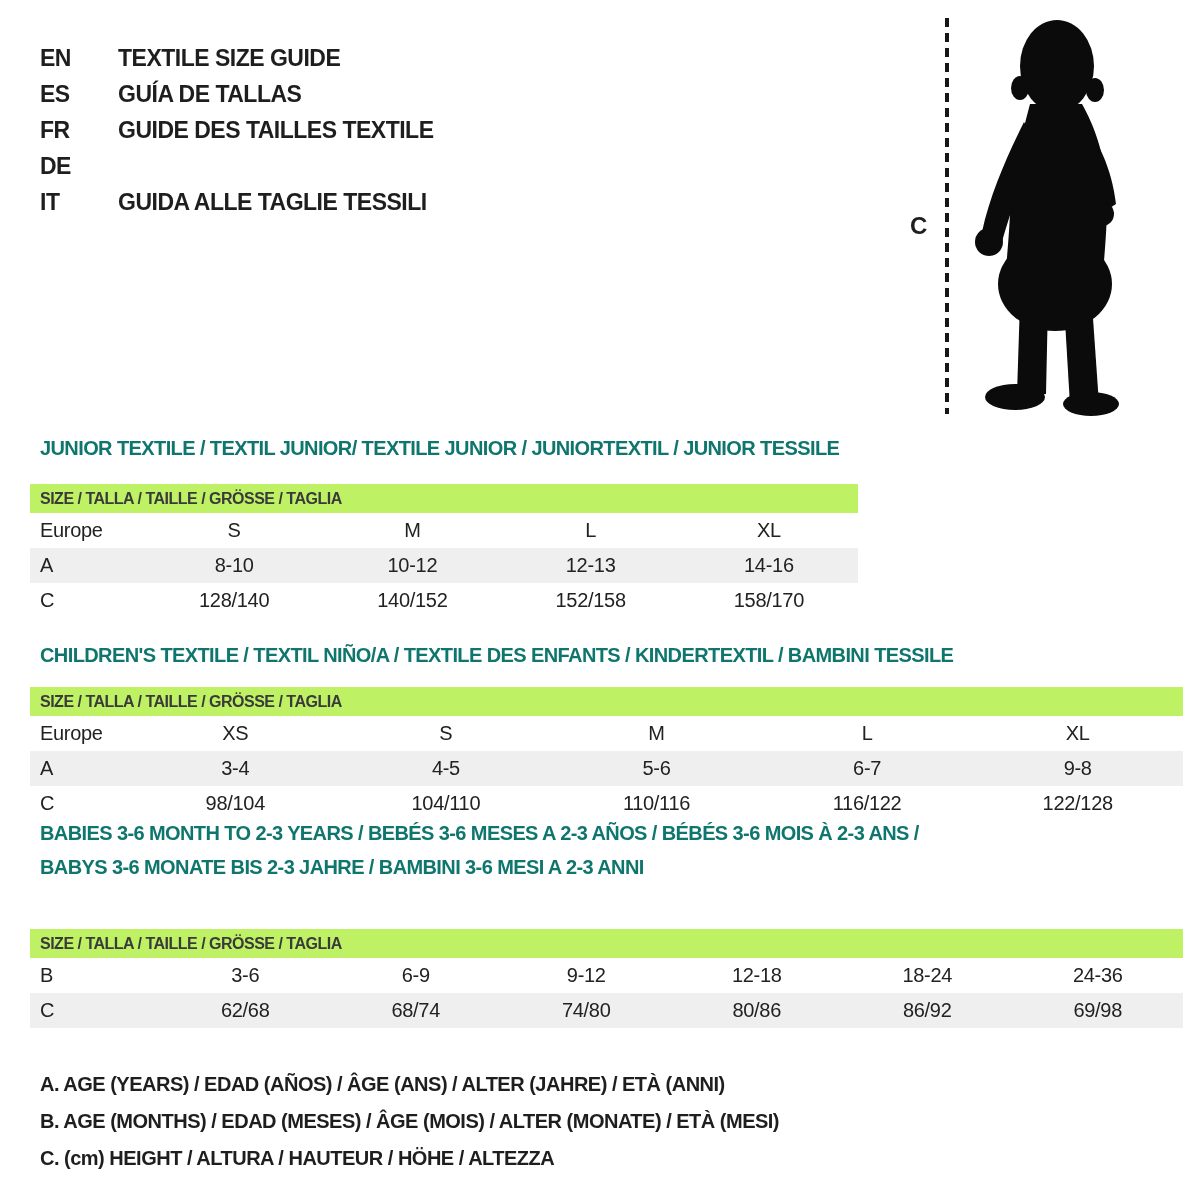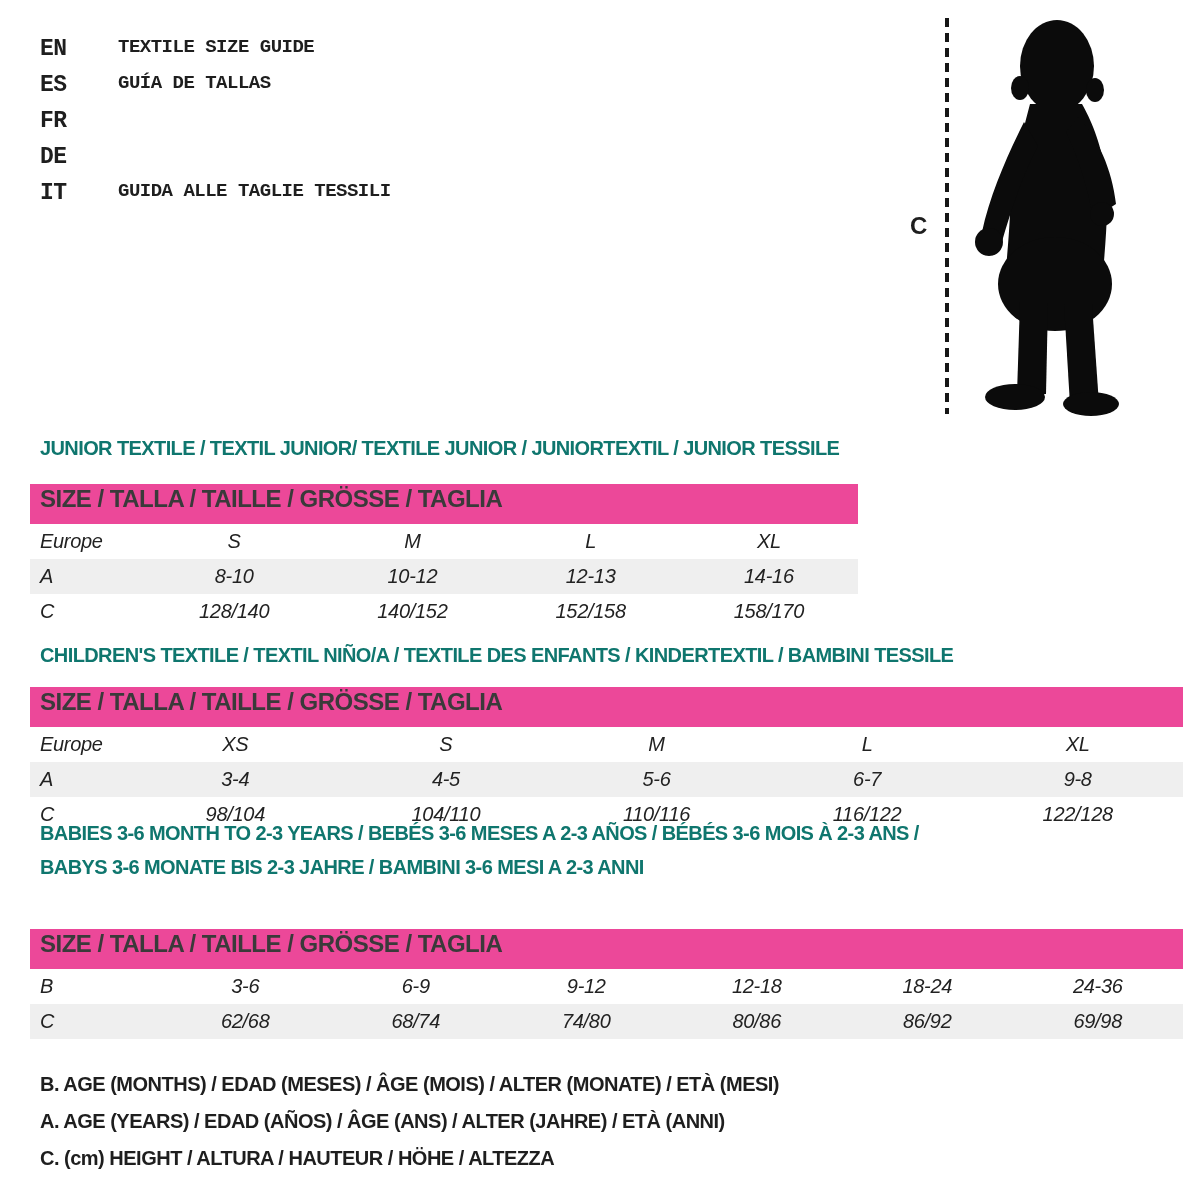--- a/index.html
+++ b/index.html
@@ -4,23 +4,23 @@
 <style>
   html,body { margin:0; padding:0; background:#fff; }
   .canvas {
     position:relative; width:1200px; height:1200px; background:#ffffff;
     font-family:"Liberation Sans","DejaVu Sans",sans-serif; color:#1e1e1e;
     overflow:hidden;
   }
 
   
   .lang-list { position:absolute; left:40px; top:36px; }
-  .lang-row { display:flex; height:36px; align-items:flex-start;font-family:Liberation Mono, monospace; }
+  .lang-row { display:flex; height:36px; align-items:flex-end; }
   .lang-code { width:78px; font-size:23px; font-weight:700; letter-spacing:-0.5px; }
-  .lang-label { font-size:19px; font-weight:700; letter-spacing:-0.5px; white-space:nowrap; }
+  .lang-label { font-size:23px; font-weight:700; letter-spacing:-0.5px; white-space:nowrap; }
 
   
   .measure-line {
     position:absolute; left:945px; top:18px; width:4px; height:396px;
     background:repeating-linear-gradient(to bottom,#161616 0 9px,transparent 9px 15px);
   }
   .measure-label {
     position:absolute; left:910px; top:212px; font-size:24px; font-weight:700;
   }
   .baby-svg { position:absolute; left:960px; top:14px; }
@@ -33,25 +33,25 @@
   .title-junior { top:431px; }
   .title-children { top:638px; }
   .title-babies { top:816px; white-space:normal; width:900px; }
 
   
   .size-table { position:absolute; left:30px; }
   .t1 { top:484px; width:828px; }
   .t2 { top:687px; width:1153px; }
   .t3 { top:929px; width:1153px; }
   .table-header {
-    height:40px; line-height:29px; background:#ec4899; color:#3a3a3a;
-    font-size:24px; font-weight:700; letter-spacing:-0.5px; padding-left:10px;
+    height:29px; line-height:29px; background:#bef264; color:#3a3a3a;
+    font-size:16px; font-weight:700; letter-spacing:-0.5px; padding-left:10px;
     box-sizing:border-box;
   }
-  .trow { display:grid; height:35px; align-items:center; font-size:20px; letter-spacing:-0.3px; color:#222;font-style:italic; }
+  .trow { display:grid; height:35px; align-items:center; font-size:20px; letter-spacing:-0.3px; color:#222; }
   .t1 .trow { grid-template-columns:115px repeat(4,1fr); }
   .t2 .trow { grid-template-columns:100px repeat(5,1fr); }
   .t3 .trow { grid-template-columns:130px repeat(6,1fr); }
   .trow.alt { background:#efefef; }
   .cell { text-align:center; }
   .cell.label { text-align:left; padding-left:10px; }
 
   
   .legend { position:absolute; left:40px; top:1066px; }
   .legend-line { height:37px; line-height:37px; font-size:20px; font-weight:700; letter-spacing:-0.5px; white-space:nowrap; }
@@ -65,20 +65,21 @@
     <div class="lang-row">
       <span class="lang-code">EN</span>
       <span class="lang-label">TEXTILE SIZE GUIDE</span>
     </div>
     <div class="lang-row">
       <span class="lang-code">ES</span>
       <span class="lang-label">GUÍA DE TALLAS</span>
     </div>
     <div class="lang-row">
       <span class="lang-code">FR</span>
+      <span class="lang-label">GUIDE DES TAILLES TEXTILE</span>
     </div>
     <div class="lang-row">
       <span class="lang-code">DE</span>
     </div>
     <div class="lang-row">
       <span class="lang-code">IT</span>
       <span class="lang-label">GUIDA ALLE TAGLIE TESSILI</span>
     </div>
   </div>
 
@@ -175,18 +176,18 @@
       <div class="cell">62/68</div>
       <div class="cell">68/74</div>
       <div class="cell">74/80</div>
       <div class="cell">80/86</div>
       <div class="cell">86/92</div>
       <div class="cell">69/98</div>
     </div>
   </div>
 
   <div class="legend">
+    <div class="legend-line">A. AGE (YEARS) / EDAD (AÑOS) / ÂGE (ANS) / ALTER (JAHRE) / ETÀ (ANNI)</div>
     <div class="legend-line">B. AGE (MONTHS) / EDAD (MESES) / ÂGE (MOIS) / ALTER (MONATE) / ETÀ (MESI)</div>
-    <div class="legend-line">A. AGE (YEARS) / EDAD (AÑOS) / ÂGE (ANS) / ALTER (JAHRE) / ETÀ (ANNI)</div>
     <div class="legend-line">C. (cm) HEIGHT / ALTURA / HAUTEUR / HÖHE / ALTEZZA</div>
   </div>
 
 </div>
 
 </body></html>

